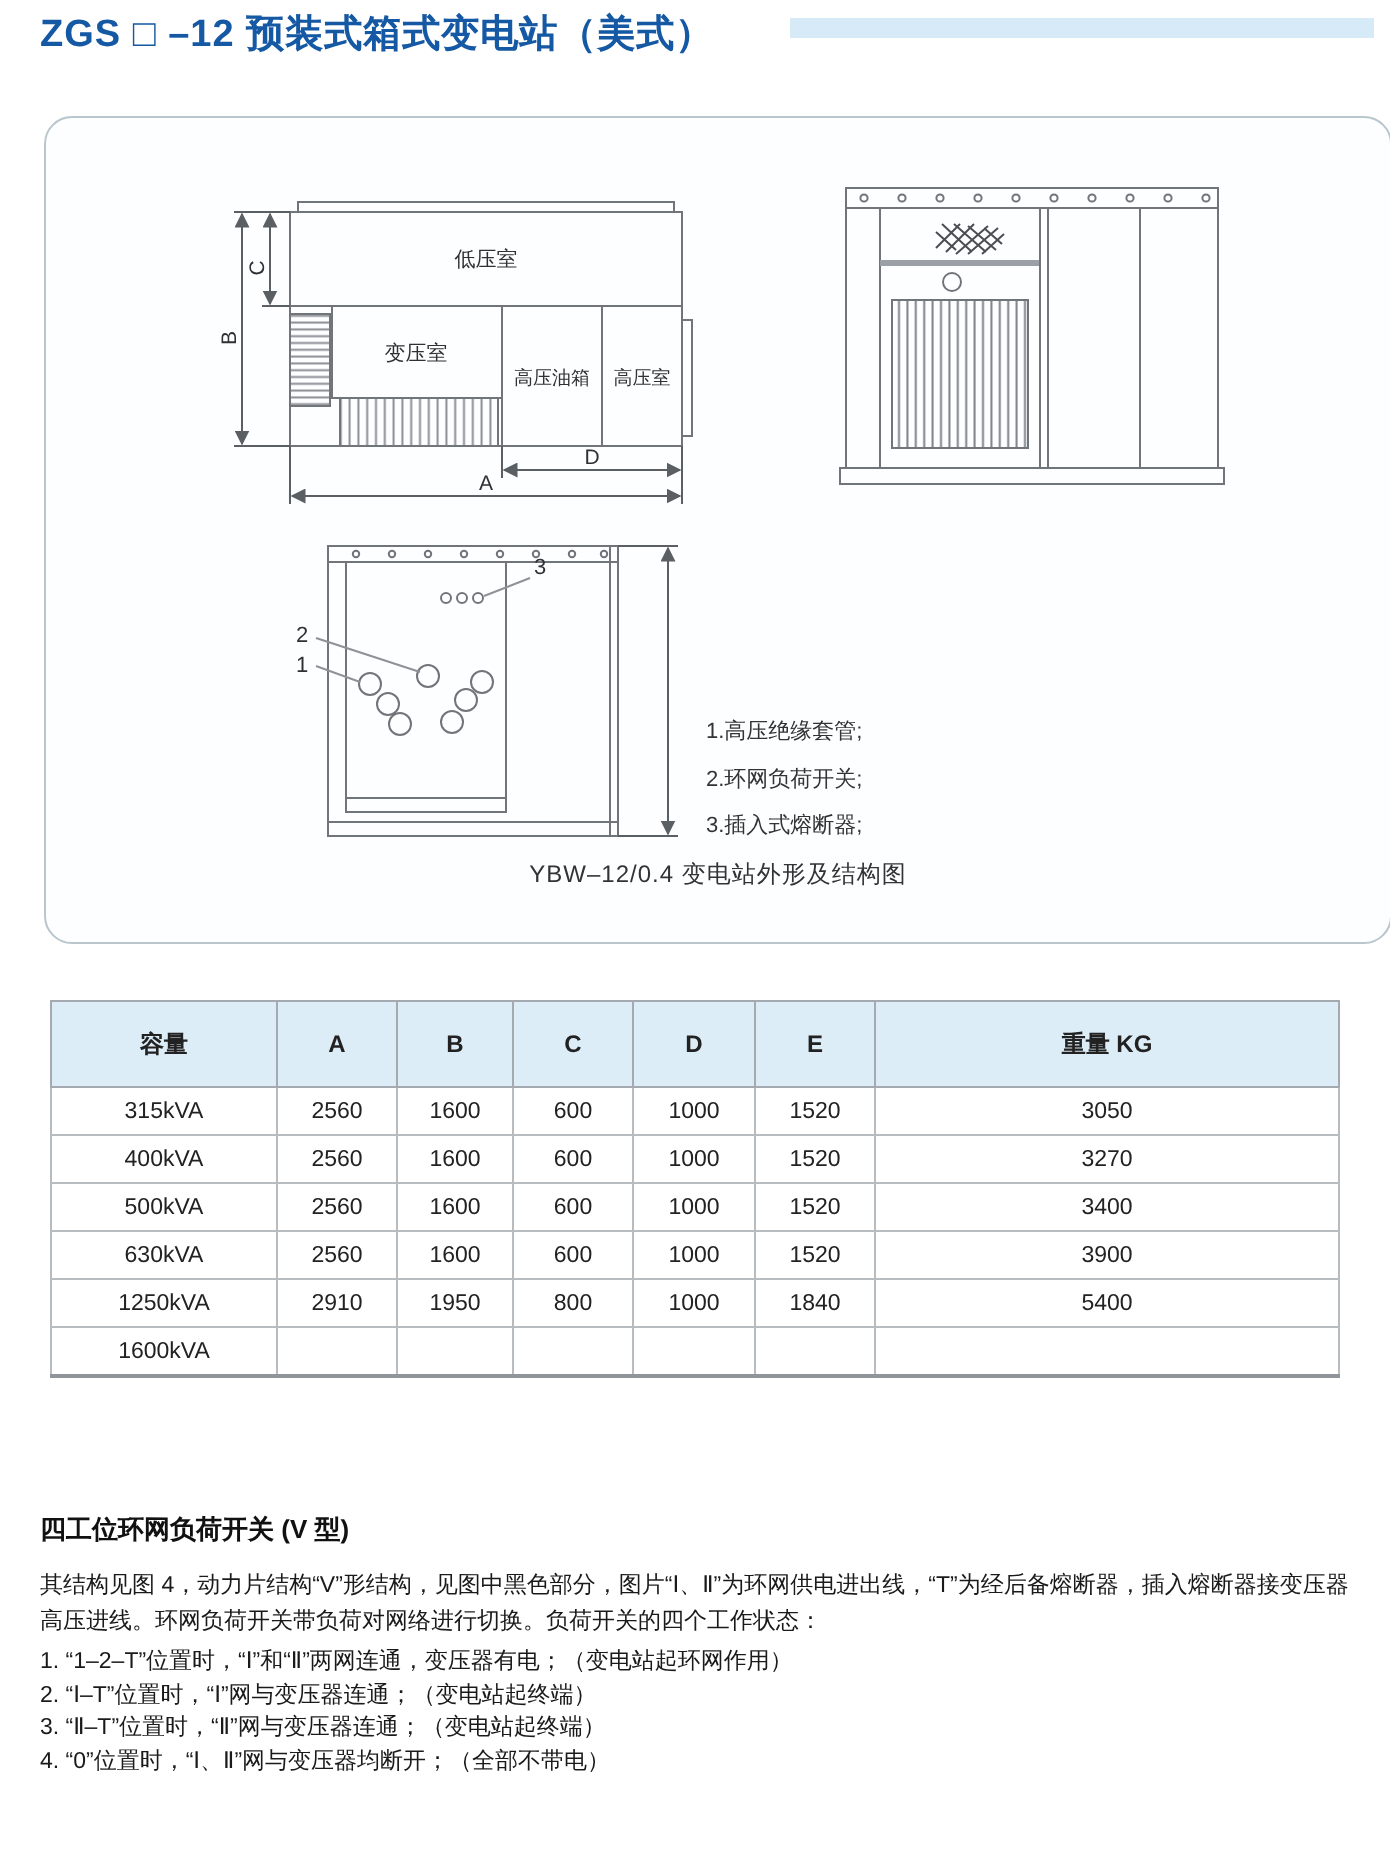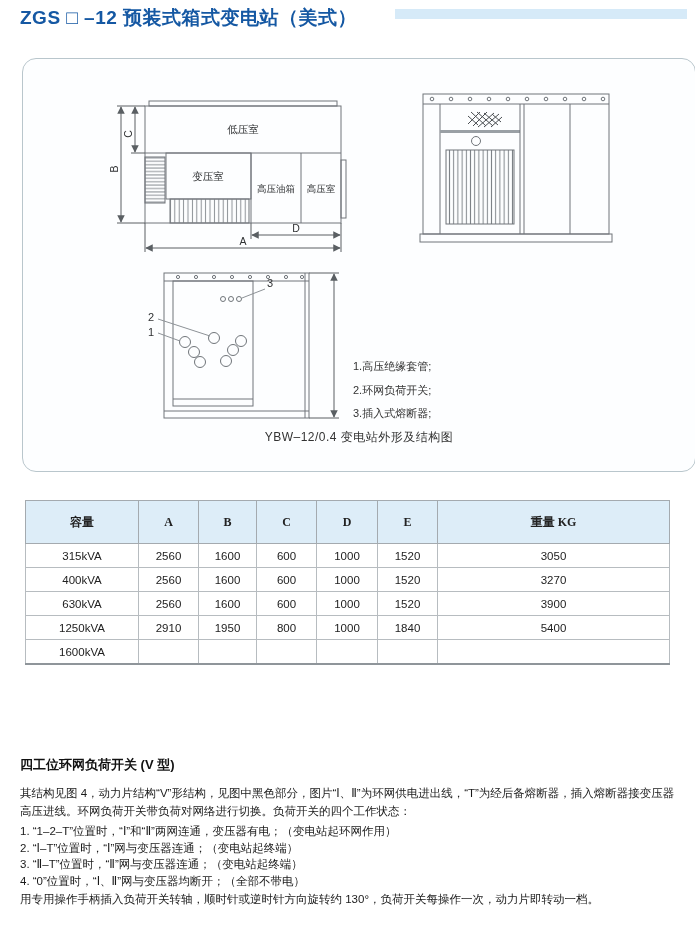--- a/index.html
+++ b/index.html
@@ -43,21 +43,21 @@
 
   
   .dim-table{
     position:absolute;left:25px;top:500px;width:645px;
     border-collapse:collapse;table-layout:fixed;
     font-size:11.5px;color:#222;
     border:1px solid #a4aaaf;border-bottom:2px solid #8f959a;
   }
   .dim-table th{
     background:#ddedf8;height:40px;font-weight:bold;font-size:12px;
-    border:1px solid #a4aaaf;text-align:center;font-family:Liberation Serif, serif;
+    border:1px solid #a4aaaf;text-align:center;
   }
   .dim-table td{
     height:21px;text-align:center;border:1px solid #b7bcc0;
   }
 
   
   .text-section{
     position:absolute;left:20px;top:756px;width:658px;
     font-size:11.5px;color:#1a1a1a;
   }
@@ -247,20 +247,29 @@
         <tr>
           <td>400kVA</td>
           <td>2560</td>
           <td>1600</td>
           <td>600</td>
           <td>1000</td>
           <td>1520</td>
           <td>3270</td>
         </tr>
         <tr>
+          <td>500kVA</td>
+          <td>2560</td>
+          <td>1600</td>
+          <td>600</td>
+          <td>1000</td>
+          <td>1520</td>
+          <td>3400</td>
+        </tr>
+        <tr>
           <td>630kVA</td>
           <td>2560</td>
           <td>1600</td>
           <td>600</td>
           <td>1000</td>
           <td>1520</td>
           <td>3900</td>
         </tr>
         <tr>
           <td>1250kVA</td>
@@ -285,16 +294,15 @@
 
   <section class="text-section">
     <h2 class="section-heading">四工位环网负荷开关 (V 型)</h2>
     <p class="section-intro">其结构见图 4，动力片结构“V”形结构，见图中黑色部分，图片“Ⅰ、Ⅱ”为环网供电进出线，“T”为经后备熔断器，插入熔断器接变压器高压进线。环网负荷开关带负荷对网络进行切换。负荷开关的四个工作状态：</p>
     <div class="op-list">
         <div class="op-item">1. “1–2–T”位置时，“Ⅰ”和“Ⅱ”两网连通，变压器有电；（变电站起环网作用）</div>
         <div class="op-item">2. “Ⅰ–T”位置时，“Ⅰ”网与变压器连通；（变电站起终端）</div>
         <div class="op-item">3. “Ⅱ–T”位置时，“Ⅱ”网与变压器连通；（变电站起终端）</div>
         <div class="op-item">4. “0”位置时，“Ⅰ、Ⅱ”网与变压器均断开；（全部不带电）</div>
       </div>
-    <p class="section-footer">用专用操作手柄插入负荷开关转轴，顺时针或逆时针方向旋转约 130°，负荷开关每操作一次，动力片即转动一档。</p>
   </section>
 
 </div>
 
 </body></html>

